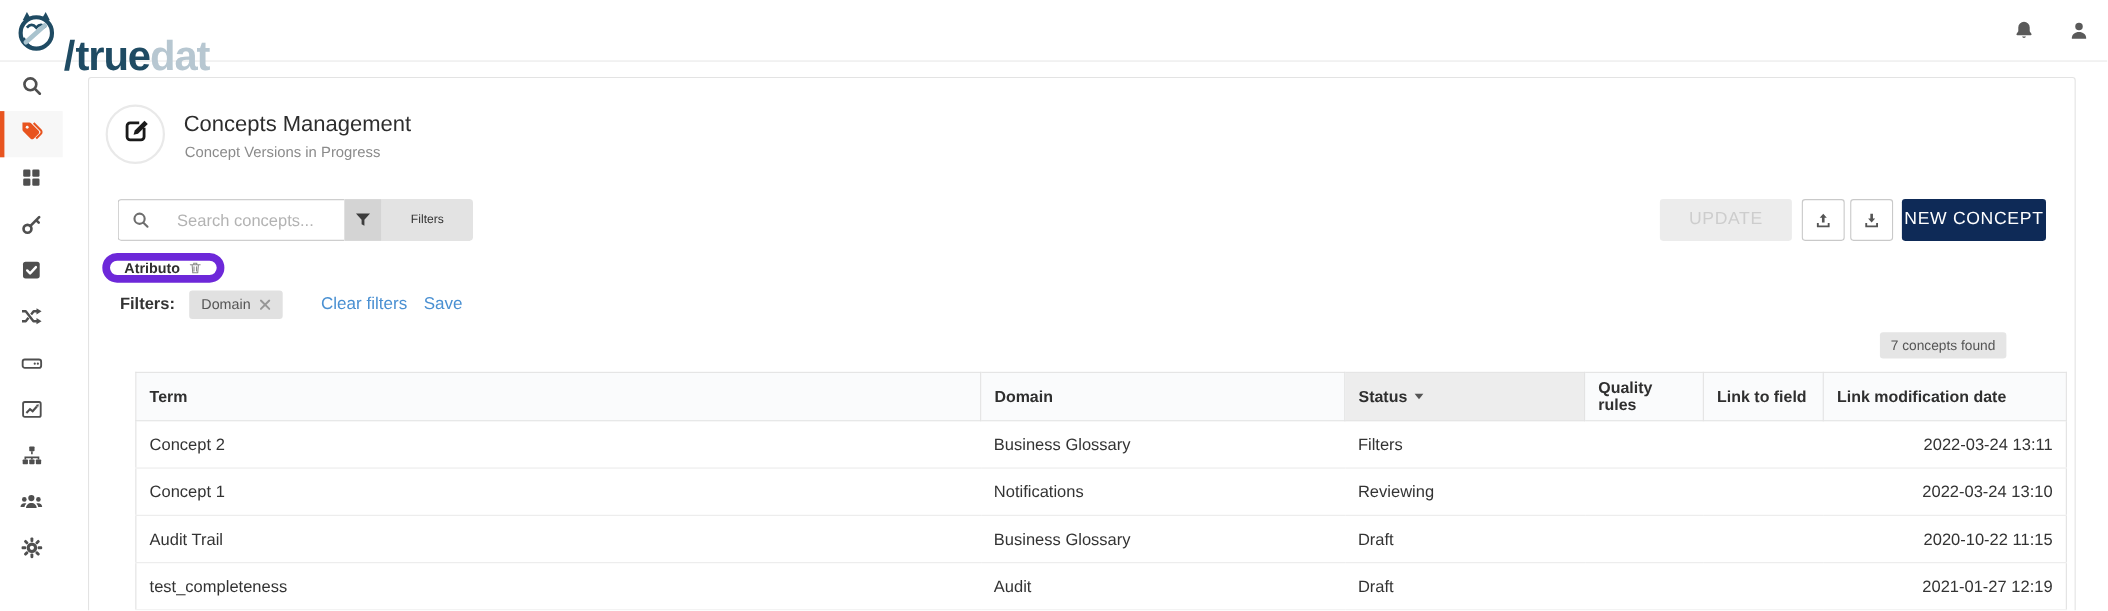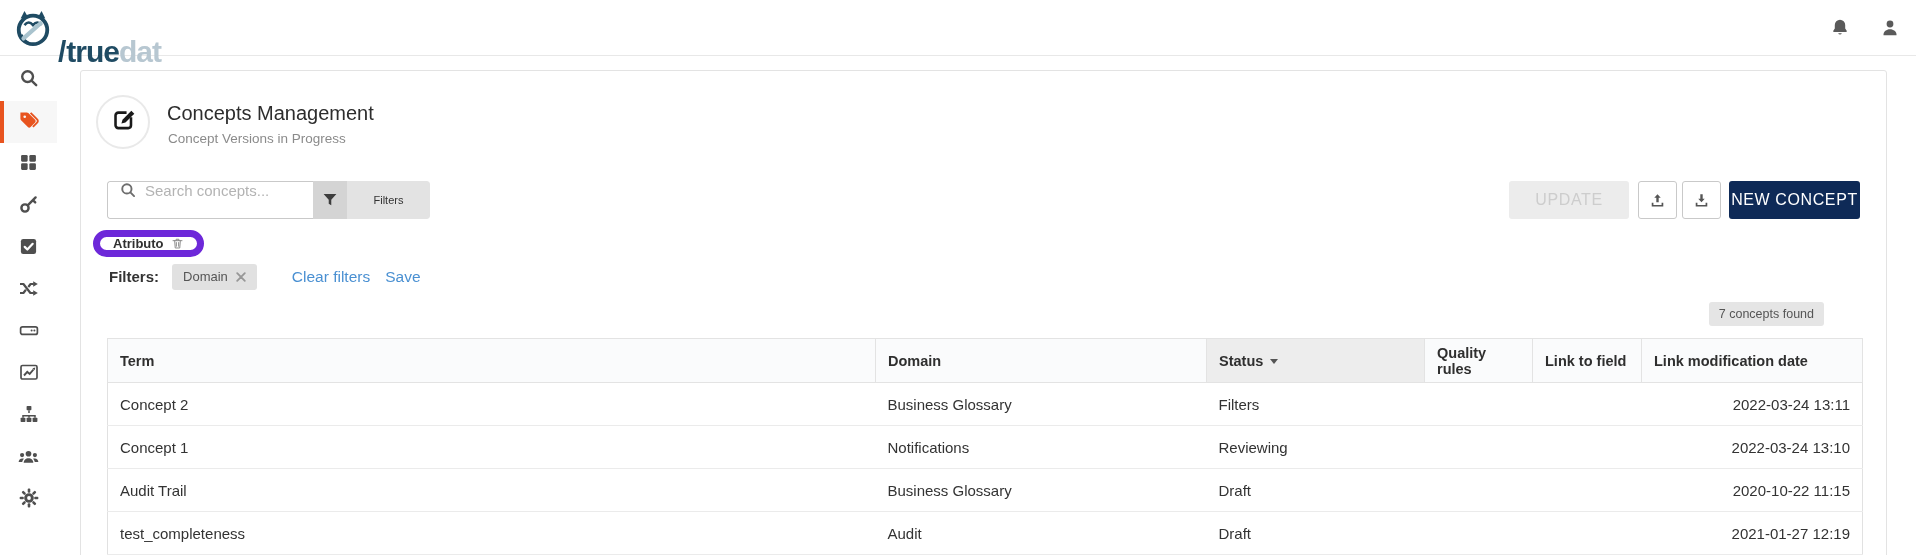--- a/index.html
+++ b/index.html
@@ -3,21 +3,21 @@
 <meta charset="utf-8">
 <style>
   * { margin:0; padding:0; box-sizing:border-box; }
   body { font-family:"Liberation Sans","DejaVu Sans",sans-serif; background:#fff; }
   .page { position:relative; width:1916px; height:555px; background:#fff; overflow:hidden; }
 
   
   .topbar { position:absolute; left:0; top:0; width:1916px; height:56px; background:#fff;
             border-bottom:1px solid #e8e8e8; display:flex; align-items:center; }
   .logo { display:flex; align-items:center; margin-left:14px; gap:2px; }
-  .logo-text { font-size:30px; font-weight:700; letter-spacing:-1px; line-height:1;margin-top:48px; }
+  .logo-text { font-size:38px; font-weight:700; letter-spacing:-1px; line-height:1;margin-top:48px; }
   .logo-slash { color:#1f4b63; font-weight:700; margin:0 1px 0 4px; }
   .logo-primary { color:#1f4b63; }
   .logo-secondary { color:#b7c7d1; }
   .topbar-icons { position:absolute; right:16px; top:0; height:56px; display:flex; align-items:center; gap:30px; color:#5a5a5a; }
   .tb-icon { cursor:pointer; display:flex; align-items:center; }
 
   
   .sidebar { position:absolute; left:0; top:57px; width:57px; height:498px; background:#fff; padding-top:2px; }
   .sb-item { position:relative; width:57px; height:42px; display:flex; align-items:center; justify-content:center;
              color:#4f4f4f; cursor:pointer; }
@@ -29,21 +29,21 @@
           border:1px solid #e3e3e3; border-radius:3px; }
 
   .head-circle { position:absolute; left:15px; top:24px; width:54px; height:54px; border-radius:50%;
                  border:2px solid #e9e9e9; display:flex; align-items:center; justify-content:center; background:#fff; }
   .page-title { position:absolute; left:86px; top:31px; font-size:20px; font-weight:500; color:#2d2d2d; }
   .page-subtitle { position:absolute; left:87px; top:60px; font-size:13.5px; color:#8b8b8b; }
 
   
   .toolbar { position:absolute; left:26px; right:26px; top:110px; height:38px; display:flex; align-items:center; }
   .search-group { display:flex; height:38px; width:323px; border-radius:3px; overflow:hidden; }
-  .search-input-wrap { display:flex; align-items:flex-start; gap:9px; background:#fff; border:1px solid #c9c9c9;
+  .search-input-wrap { display:flex; align-items:center; gap:25px; background:#fff; border:1px solid #c9c9c9;
                        border-right:none; border-radius:3px 0 0 3px; width:206px; padding:0 0 0 12px; }
   .search-input { border:none; outline:none; font-size:15px; color:#444; width:160px; font-family:inherit; }
   .search-input::placeholder { color:#b3b3b3; }
   .seg-funnel { width:34px; background:#d4d4d4; display:flex; align-items:center; justify-content:center; cursor:pointer; }
   .seg-filters { width:83px; background:#e3e3e3; display:flex; align-items:center; justify-content:center;
                  font-size:11px; color:#333; cursor:pointer; border-radius:0 3px 3px 0; }
   .toolbar-right { margin-left:auto; display:flex; align-items:center; gap:5px; }
   .btn { height:38px; border:none; border-radius:3px; font-family:inherit; font-weight:400; font-size:16px;
          letter-spacing:.6px; cursor:pointer; display:flex; align-items:center; justify-content:center; }
   .btn-update { width:120px; background:#ececec; color:#cdcdcd; cursor:default; margin-right:4px; }
@@ -72,21 +72,21 @@
                    font-size:12.5px; color:#555; }
 
   
   .concepts-table { position:absolute; left:26px; top:267px; width:1755px; border-collapse:collapse; table-layout:fixed;
                     background:#fff; }
   .concepts-table thead th { height:44px; background:#fafbfc; border:1px solid #e3e3e3; font-size:14.5px;
                              font-weight:700; color:#2f2f2f; text-align:left; padding:0 12px; cursor:pointer; }
   .concepts-table thead th.sorted { background:#ededed; }
   .concepts-table tbody td { height:43px; border-bottom:1px solid #ebebeb; font-size:15px; color:#333;
                              padding:0 12px; background:#fff; }
-  .concepts-table { border:1px solid #e1e1e1; }
+  .concepts-table { border:1px solid #e1e1e1;margin-left:16px; }
   .concepts-table tbody tr { cursor:pointer; }
   .col-date-cell { text-align:right; }
   .sort-caret { display:inline-block; width:0; height:0; border-left:4.5px solid transparent;
                 border-right:4.5px solid transparent; border-top:5.5px solid #555; margin-left:7px; vertical-align:middle; }
 </style>
 </head>
 <body>
 
 <div class="page">
 

